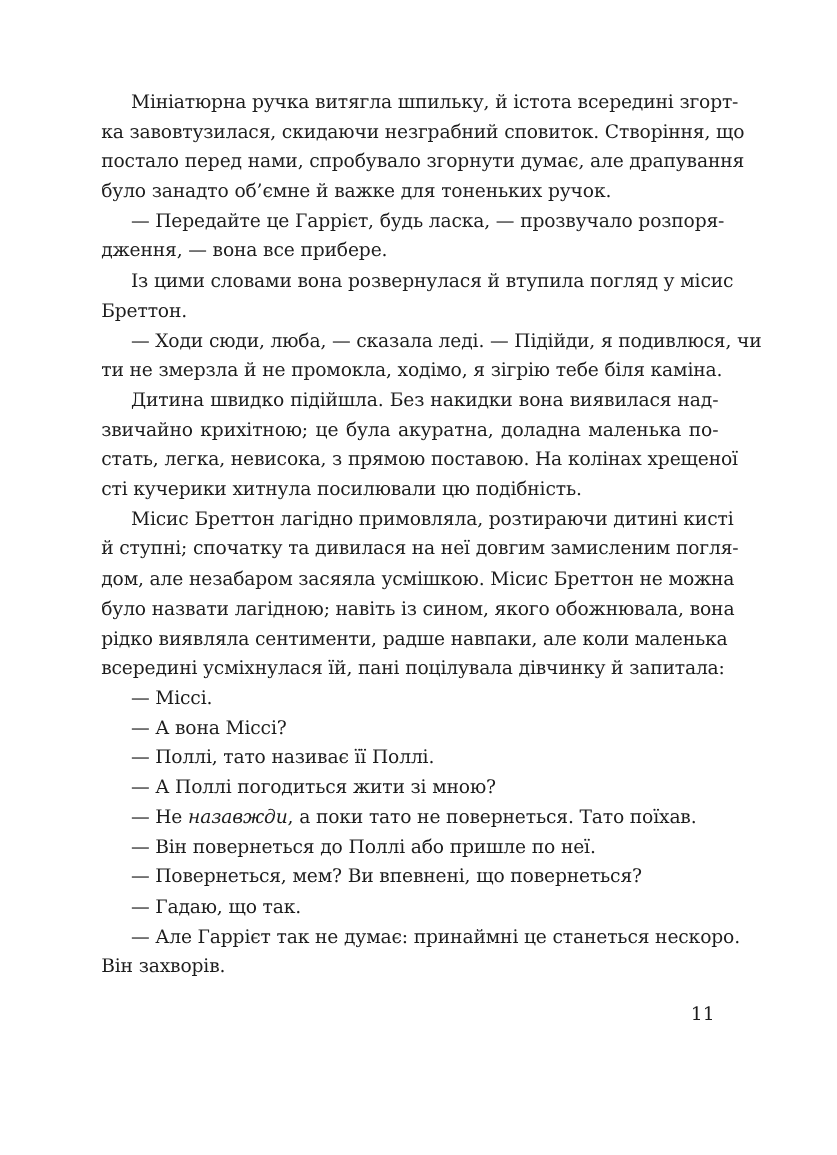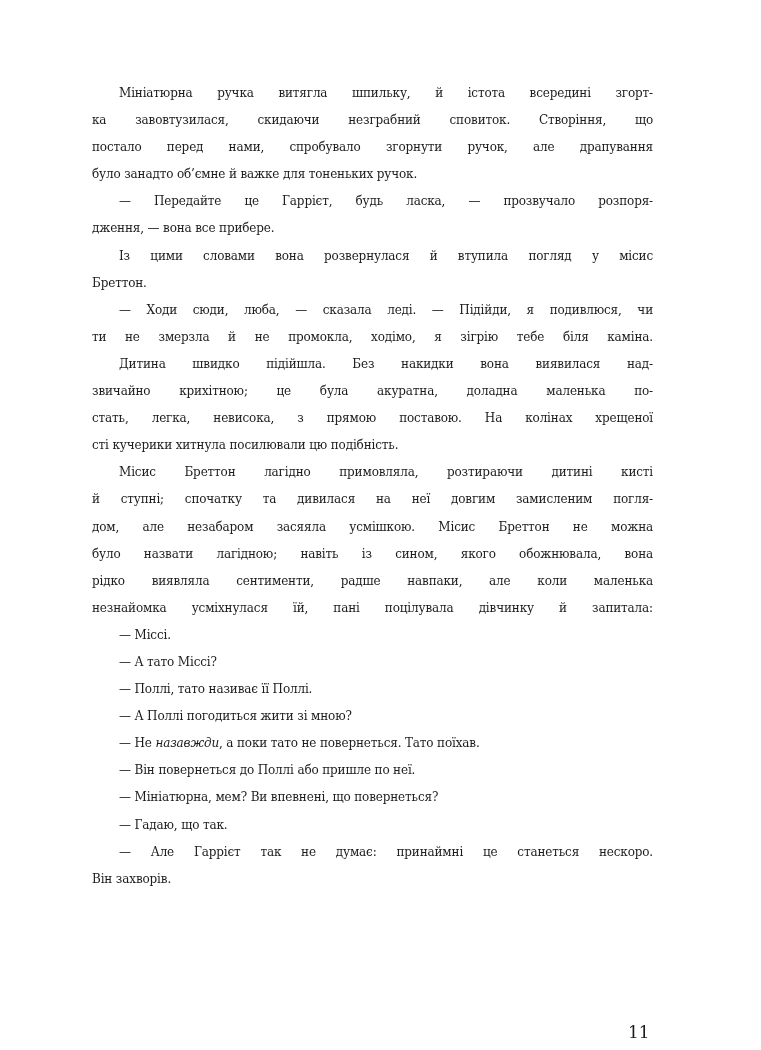--- a/index.html
+++ b/index.html
@@ -1,62 +1,62 @@
 <!DOCTYPE html>
 <html><head>
 <meta charset="utf-8">
 <style>
   html, body { margin: 0; padding: 0; background: #ffffff; }
   body { width: 761px; height: 1050px; position: relative; overflow: hidden; }
   .page {
     position: absolute; left: 92px; top: 80px; width: 561px;
     font-family: "DejaVu Serif", "Liberation Serif", serif;
-    font-size: 12px; line-height: 27.1px; color: #1c1c1c;
+    font-size: 17px; line-height: 27.1px; color: #1c1c1c;
     letter-spacing: -0.15px;
   }
   .line { display: block; white-space: nowrap; height: 27.1px; }
   .j { text-align: justify; text-align-last: justify; }
   .ind { padding-left: 27px; }
   .dind { padding-left: 27px; }
   .nind { padding-left: 22px; }
   em { font-style: italic; }
   .pagenum {
-    position: absolute; left: 628px; top: 1022px;
+    position: absolute; left: 628px; top: 912px;
     font-family: "DejaVu Serif", "Liberation Serif", serif;
     font-size: 17px; color: #1c1c1c;
   }
 </style>
 </head>
 <body>
 
 <div class="page" id="page-text">
     <span class="line ind j">Мініатюрна ручка витягла шпильку, й істота всередині згорт-</span>
     <span class="line j">ка завовтузилася, скидаючи незграбний сповиток. Створіння, що</span>
-    <span class="line j">постало перед нами, спробувало згорнути ручок, але драпування</span>
+    <span class="line j">постало перед нами, спробувало згорнути думає, але драпування</span>
     <span class="line">було занадто об’ємне й важке для тоненьких ручок.</span>
     <span class="line dind j">— Передайте це Гаррієт, будь ласка, — прозвучало розпоря-</span>
     <span class="line">дження, — вона все прибере.</span>
     <span class="line dind j">Із цими словами вона розвернулася й втупила погляд у місис</span>
     <span class="line">Бреттон.</span>
     <span class="line dind j">— Ходи сюди, люба, — сказала леді. — Підійди, я подивлюся, чи</span>
     <span class="line j">ти не змерзла й не промокла, ходімо, я зігрію тебе біля каміна.</span>
     <span class="line ind j">Дитина швидко підійшла. Без накидки вона виявилася над-</span>
     <span class="line j">звичайно крихітною; це була акуратна, доладна маленька по-</span>
     <span class="line j">стать, легка, невисока, з прямою поставою. На колінах хрещеної</span>
     <span class="line">сті кучерики хитнула посилювали цю подібність.</span>
     <span class="line ind j">Місис Бреттон лагідно примовляла, розтираючи дитині кисті</span>
     <span class="line j">й ступні; спочатку та дивилася на неї довгим замисленим погля-</span>
     <span class="line j">дом, але незабаром засяяла усмішкою. Місис Бреттон не можна</span>
     <span class="line j">було назвати лагідною; навіть із сином, якого обожнювала, вона</span>
     <span class="line j">рідко виявляла сентименти, радше навпаки, але коли маленька</span>
-    <span class="line j">незнайомка усміхнулася їй, пані поцілувала дівчинку й запитала:</span>
+    <span class="line j">всередині усміхнулася їй, пані поцілувала дівчинку й запитала:</span>
     <span class="line dind">— Міссі.</span>
-    <span class="line dind">— А тато Міссі?</span>
+    <span class="line dind">— А вона Міссі?</span>
     <span class="line dind">— Поллі, тато називає її Поллі.</span>
     <span class="line dind">— А Поллі погодиться жити зі мною?</span>
     <span class="line dind"><span>— Не </span><em>назавжди</em><span>, а поки тато не повернеться. Тато поїхав.</span></span>
     <span class="line dind">— Він повернеться до Поллі або пришле по неї.</span>
-    <span class="line dind">— Мініатюрна, мем? Ви впевнені, що повернеться?</span>
+    <span class="line dind">— Повернеться, мем? Ви впевнені, що повернеться?</span>
     <span class="line dind">— Гадаю, що так.</span>
     <span class="line dind j">— Але Гаррієт так не думає: принаймні це станеться нескоро.</span>
     <span class="line">Він захворів.</span>
   </div>
 <div class="pagenum">11</div>
 
 </body></html>

